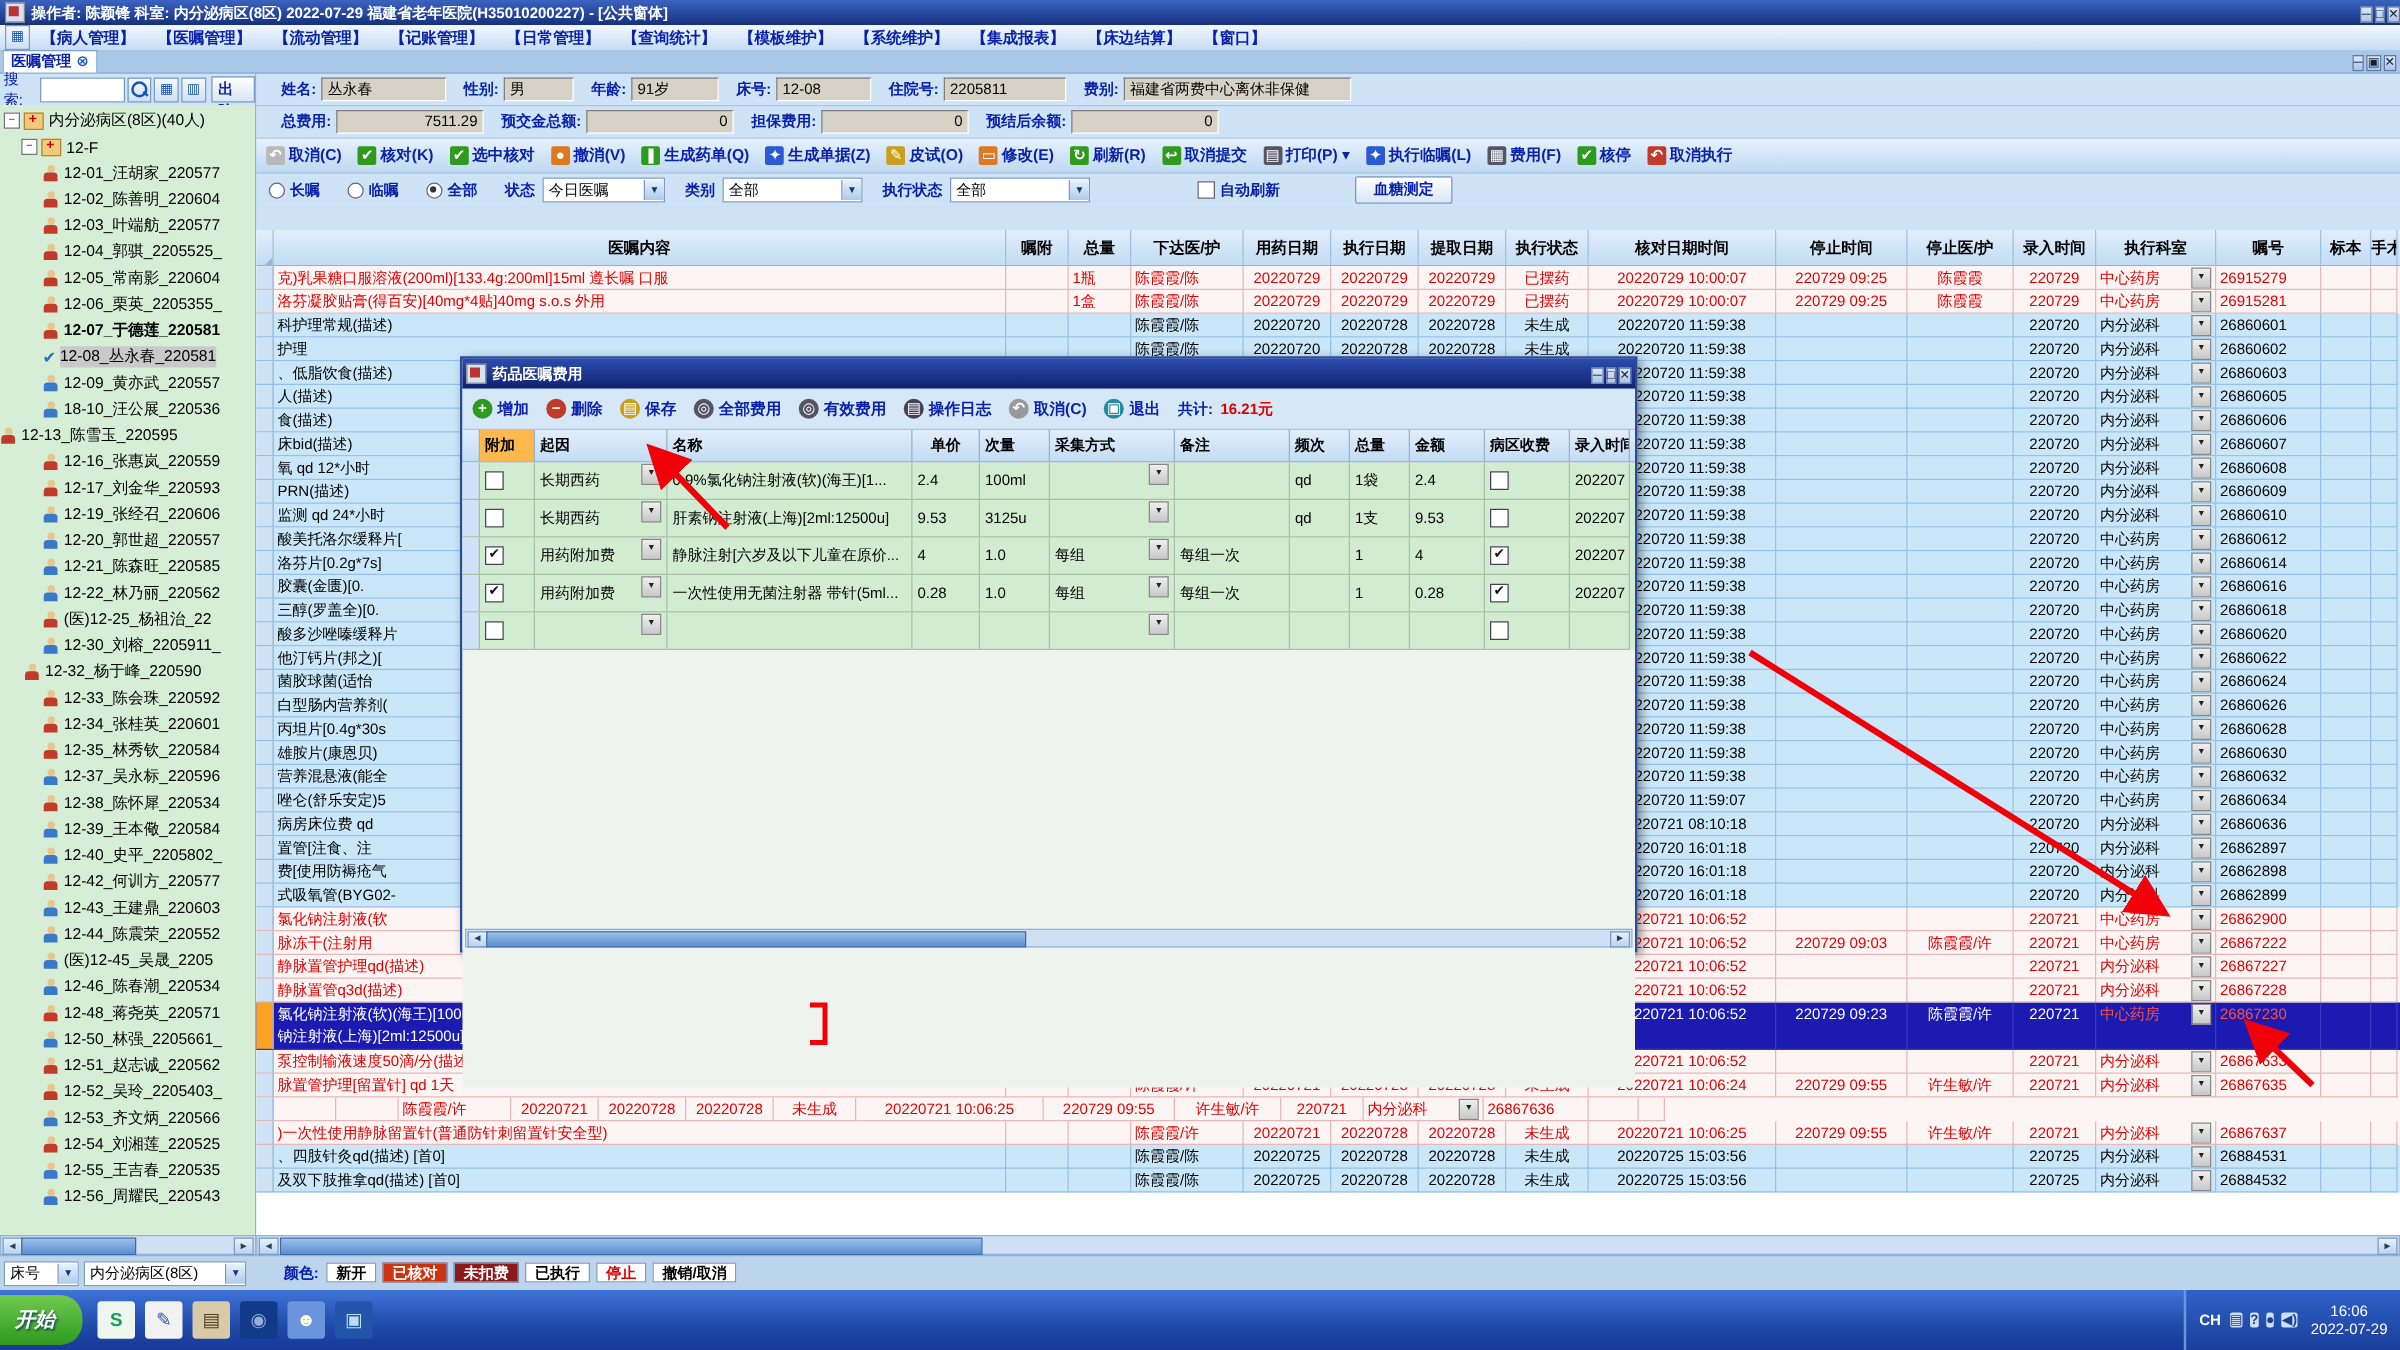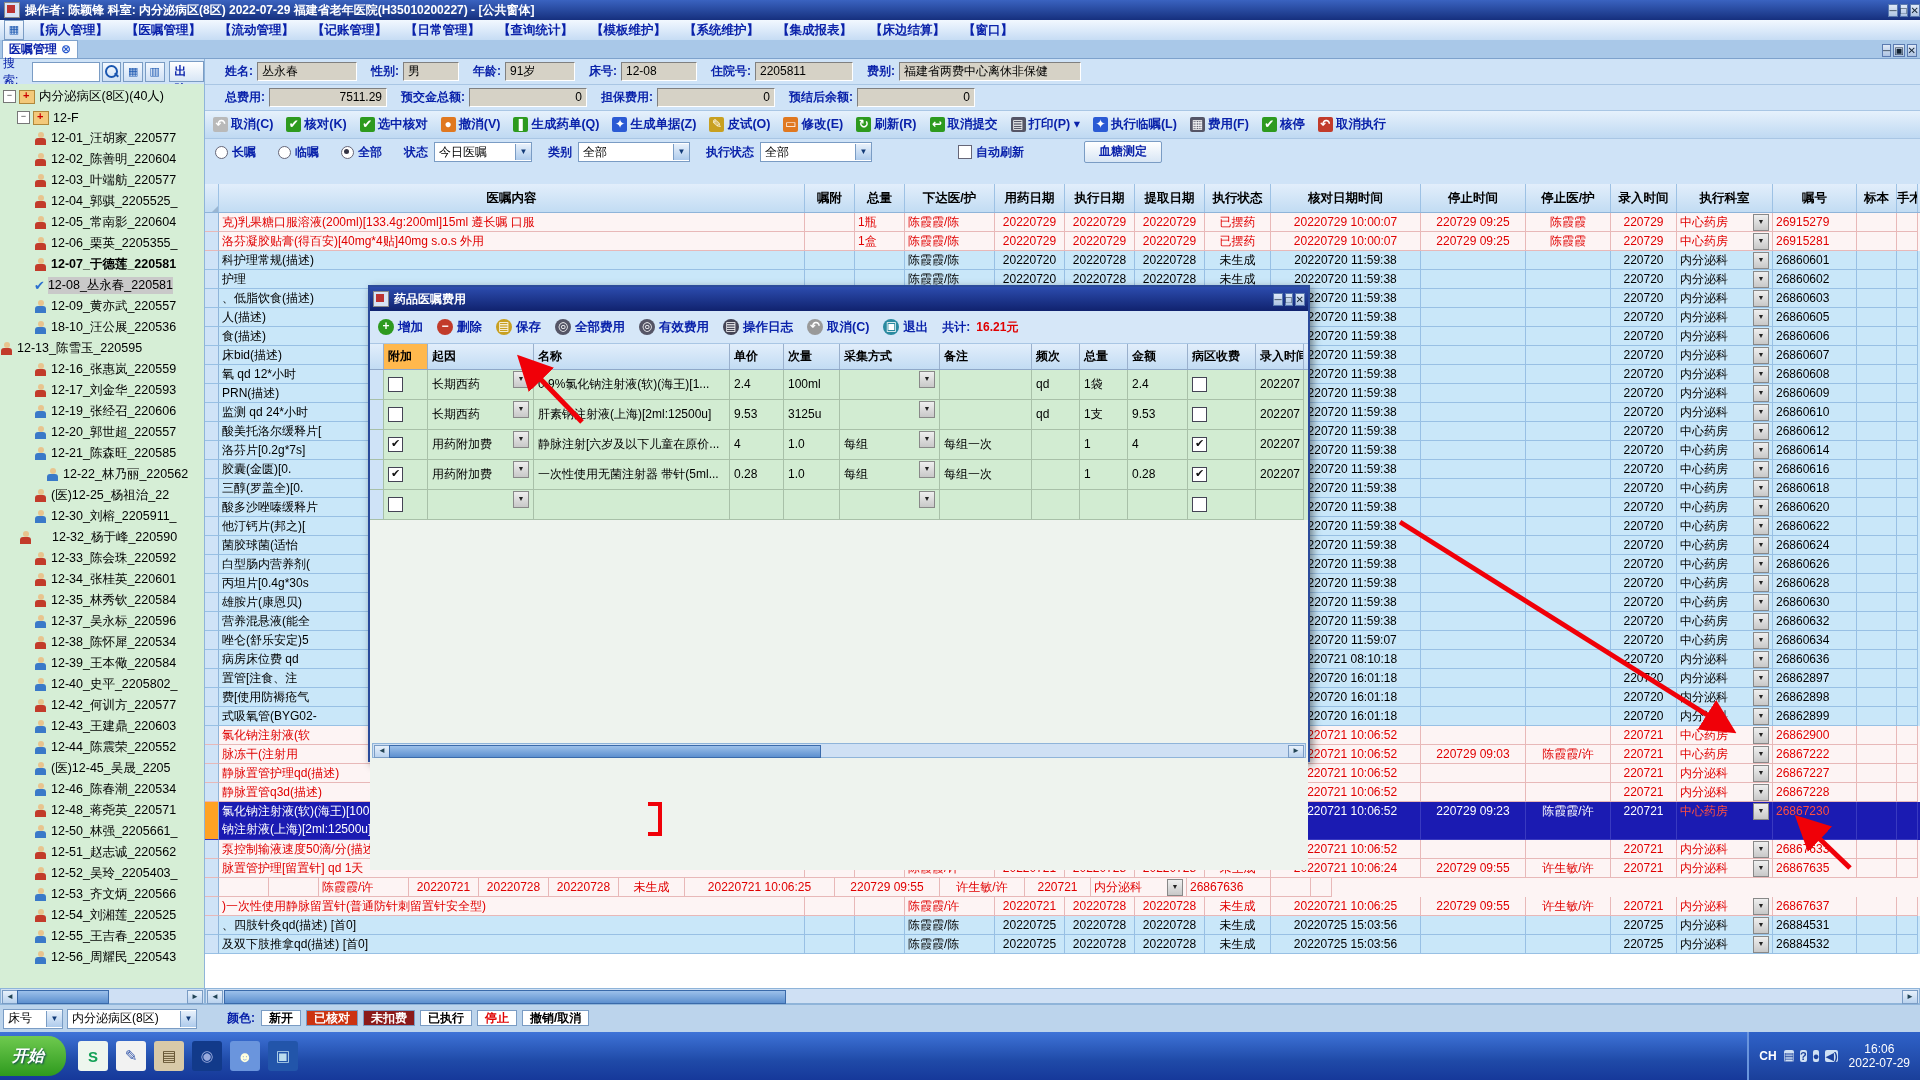--- a/index.html
+++ b/index.html
@@ -254,33 +254,33 @@
       <span class="plabel nowrap">12-19_张经召_220606</span>
     </div>
     <div class="tnode" style="padding-left: 34px;">
       <span class="pico m"></span>
       <span class="plabel nowrap">12-20_郭世超_220557</span>
     </div>
     <div class="tnode" style="padding-left: 34px;">
       <span class="pico m"></span>
       <span class="plabel nowrap">12-21_陈森旺_220585</span>
     </div>
-    <div class="tnode" style="padding-left: 46px;">
+    <div class="tnode" style="padding-left: 34px;">
       <span class="pico m"></span>
       <span class="plabel nowrap">12-22_林乃丽_220562</span>
     </div>
     <div class="tnode" style="padding-left: 34px;">
       <span class="pico f"></span>
       <span class="plabel nowrap">(医)12-25_杨祖治_22</span>
     </div>
     <div class="tnode" style="padding-left: 34px;">
       <span class="pico m"></span>
       <span class="plabel nowrap">12-30_刘榕_2205911_</span>
     </div>
-    <div class="tnode" style="padding-left: 19px; gap: 16px;">
+    <div class="tnode" style="padding-left: 19px;">
       <span class="pico f"></span>
       <span class="plabel nowrap">12-32_杨于峰_220590</span>
     </div>
     <div class="tnode" style="padding-left: 34px;">
       <span class="pico f"></span>
       <span class="plabel nowrap">12-33_陈会珠_220592</span>
     </div>
     <div class="tnode" style="padding-left: 34px;">
       <span class="pico f"></span>
       <span class="plabel nowrap">12-34_张桂英_220601</span>
@@ -1310,21 +1310,21 @@
       </span>
       <span id="dlg-total-label">共计:</span>
       <span id="dlg-total-value">16.21元</span>
     </div>
   <div id="dlg-grid">
       <div class="d-head">
         <span class="cell" style="width: 14px;"></span>
         <span class="cell" style="width: 44px; background: rgb(255, 184, 77);">附加</span>
         <span class="cell" style="width: 106px;">起因</span>
         <span class="cell" style="width: 196px;">名称</span>
-        <span class="cell" style="width: 54px;">单价</span>
+        <span class="cell" style="width: 54px; text-align: center;">单价</span>
         <span class="cell" style="width: 56px;">次量</span>
         <span class="cell" style="width: 100px;">采集方式</span>
         <span class="cell" style="width: 92px;">备注</span>
         <span class="cell" style="width: 48px;">频次</span>
         <span class="cell" style="width: 48px;">总量</span>
         <span class="cell" style="width: 60px;">金额</span>
         <span class="cell" style="width: 68px;">病区收费</span>
         <span class="cell" style="width: 48px;">录入时间</span>
       </div>
       <div class="d-row">

